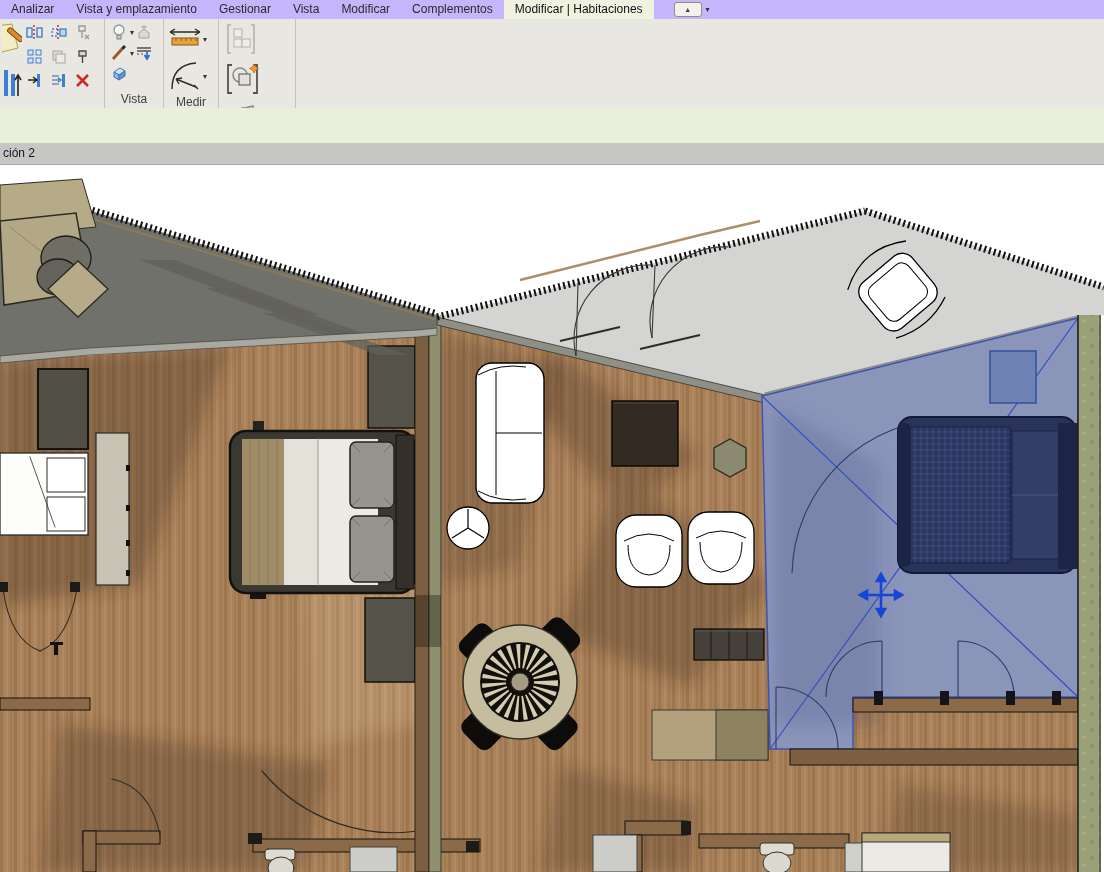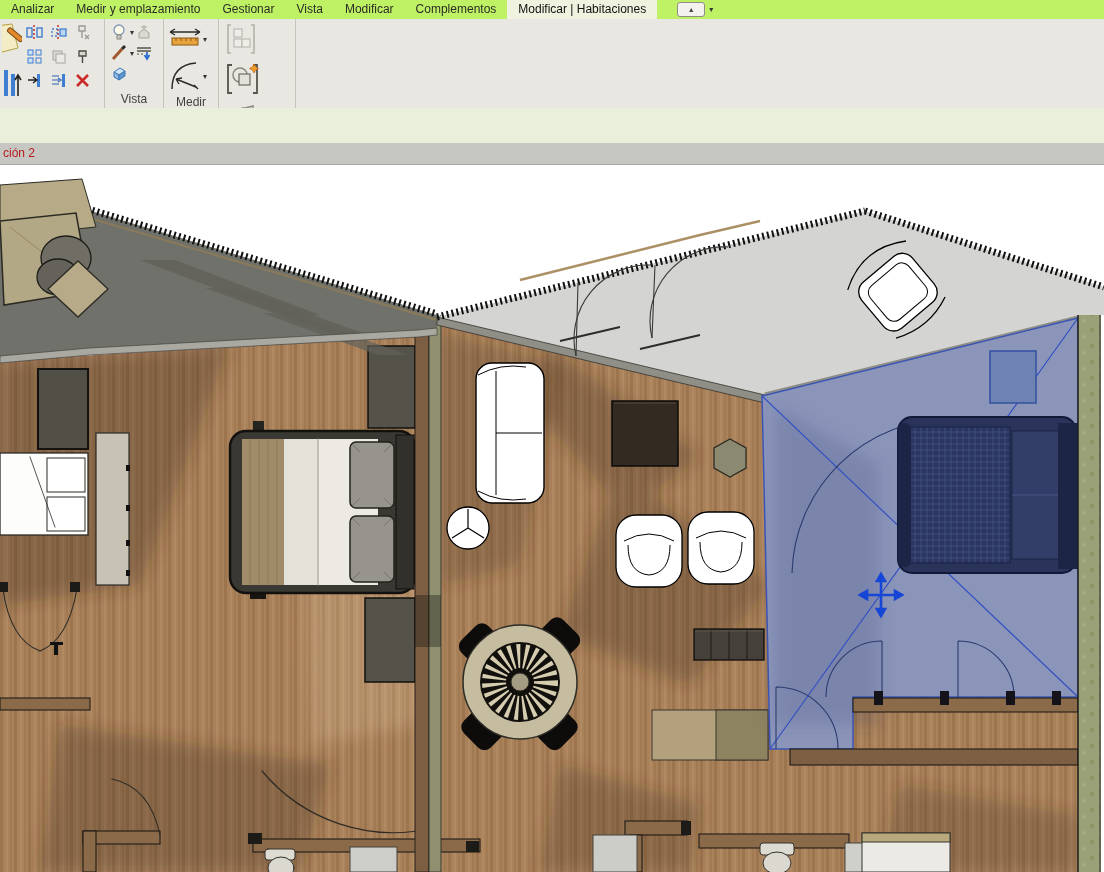--- a/index.html
+++ b/index.html
@@ -1,19 +1,19 @@
 <!DOCTYPE html>
 <html><head>
 <meta charset="utf-8">
 <style>
   html,body{margin:0;padding:0;background:#fff;}
   .app{position:relative;width:1104px;height:872px;overflow:hidden;
        font-family:"Liberation Sans",sans-serif;-webkit-user-select:none;user-select:none;}
   
-  .tabbar{position:absolute;left:0;top:0;width:1104px;height:19px;background:#bef264;
+  .tabbar{position:absolute;left:0;top:0;width:1104px;height:19px;background:#c4b5fd;
           display:flex;align-items:stretch;font-size:12px;color:#2b2b28;}
   .tab{padding:2px 11px 0 11px;white-space:nowrap;cursor:default;}
   .tab.active{background:#eef2df;color:#111;}
   .collapse-ctl{display:flex;align-items:center;margin-left:20px;gap:4px;}
   .cbtn{display:inline-flex;align-items:center;justify-content:center;width:26px;height:13px;
         background:#f4f2ec;border:1px solid #8f8d85;border-radius:3px;font-size:7px;color:#444;}
   .caret{font-size:8px;color:#333;}
   
   .ribbon{position:absolute;left:0;top:19px;width:1104px;height:89px;background:#e9e7e2;
           display:flex;align-items:stretch;}
@@ -23,32 +23,32 @@
   .panel-partial .panel-label{text-align:left;padding-left:1px;}
   .icon16{width:20px;height:20px;display:flex;align-items:center;justify-content:center;}
   .grid3{display:grid;grid-template-columns:repeat(3,24px);grid-auto-rows:24px;align-content:start;}
   .col{display:flex;flex-direction:column;align-items:center;}
   .row{display:flex;align-items:center;}
   .dd{font-size:8px;color:#333;margin-left:1px;}
   .ribbon-rest{flex:1;}
   
   .ribbon-strip{position:absolute;left:0;top:108px;width:1104px;height:35px;background:#e9efda;}
   .viewtitle{position:absolute;left:0;top:143px;width:1104px;height:22px;background:#c6c6c3;
-             border-bottom:1px solid #a9a9a5;font-size:12px;color:#b91c1c;line-height:21px;padding-left:3px;box-sizing:border-box;}
+             border-bottom:1px solid #a9a9a5;font-size:12px;color:#0f172a;line-height:21px;padding-left:3px;box-sizing:border-box;}
   
   .canvas{position:absolute;left:0;top:165px;width:1104px;height:707px;background:#fff;}
 </style>
 </head>
 <body>
 
 <div class="app">
 
   <div class="tabbar">
     <div class="tab">Analizar</div>
-    <div class="tab">Medir y emplazamiento</div>
+    <div class="tab">Vista y emplazamiento</div>
     <div class="tab">Gestionar</div>
     <div class="tab">Vista</div>
     <div class="tab">Modificar</div>
     <div class="tab">Complementos</div>
     <div class="tab active">Modificar | Habitaciones</div>
     <div class="collapse-ctl">
       <span class="cbtn">
           <span>▲</span>
         </span>
       <span class="caret">▾</span>

